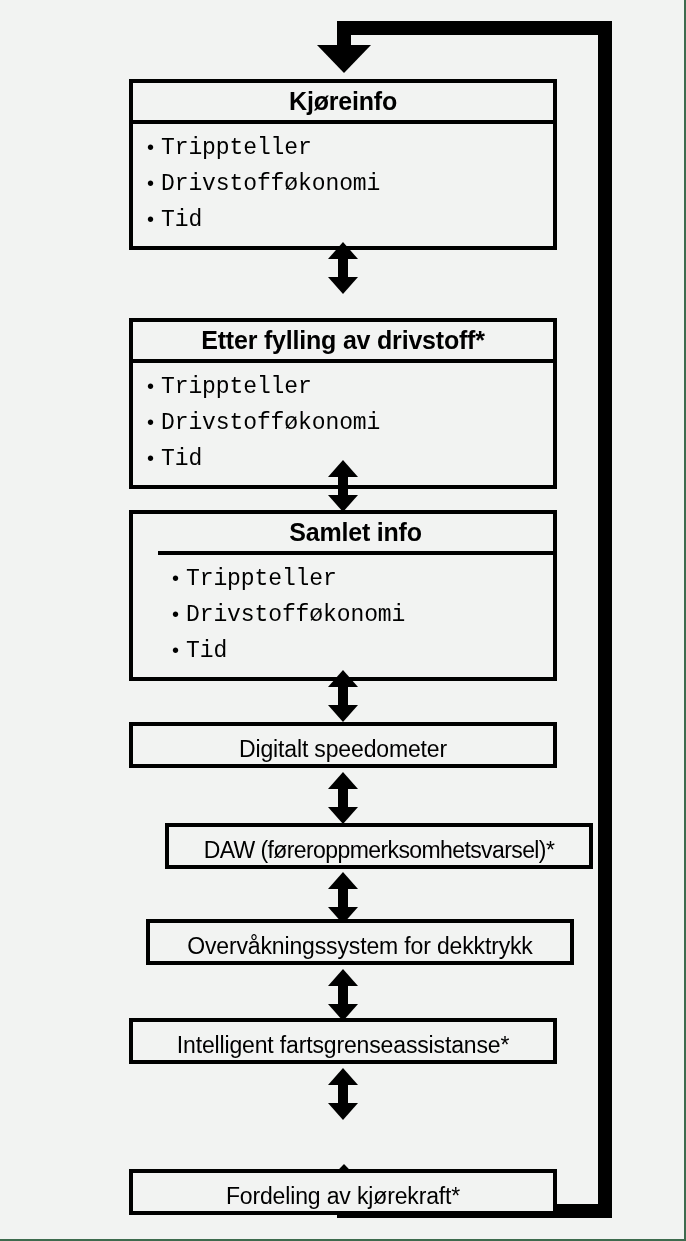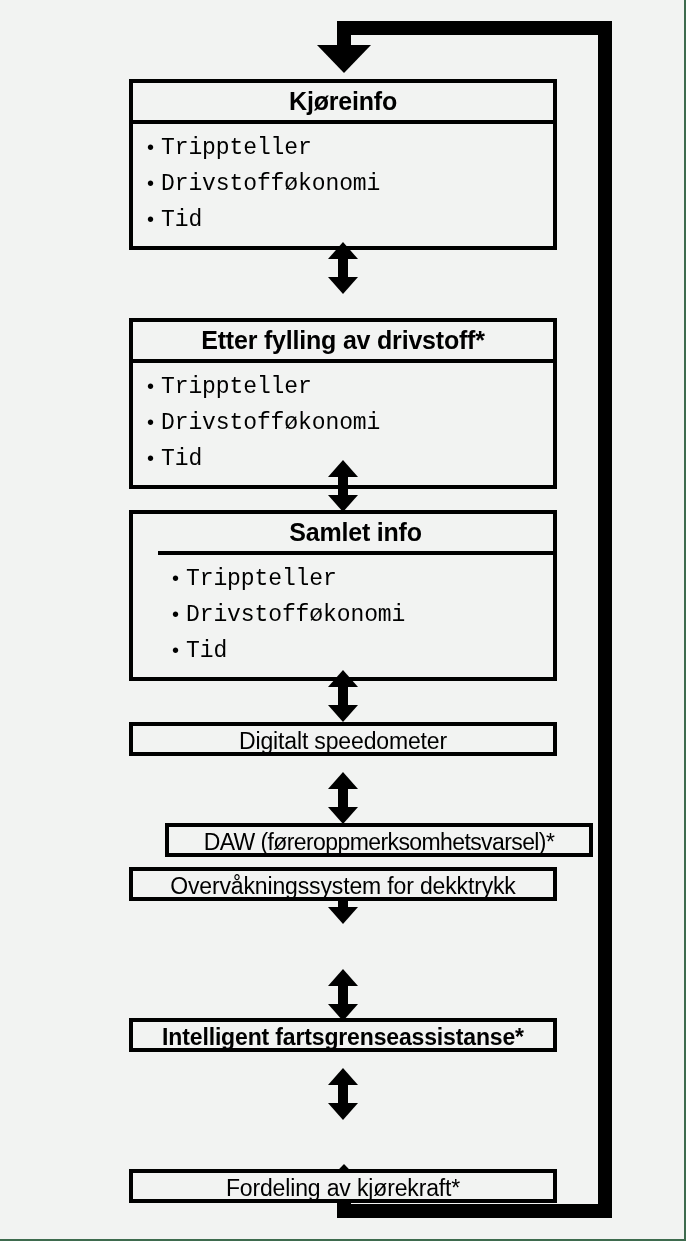--- a/index.html
+++ b/index.html
@@ -64,23 +64,23 @@
     font-size: 20px;
     line-height: 35px;
   }
   .bullet-label {
     letter-spacing: -0.1px;
     font-family: Liberation Mono, monospace;
   }
 
   
   .node-simple {
-    height: 34px;
+    height: 46px;
     display: flex;
-    align-items: flex-start;
+    align-items: flex-end;
     justify-content: center;
   }
   .node-simple .simple-label {
     font-size: 23px;
     line-height: 30px;
     color: #000000;
     white-space: nowrap;
     letter-spacing: -0.15px;
   }
   .node-simple.tight .simple-label {
@@ -223,33 +223,33 @@
   </div>
 
   <div class="arrow2" style="top:872px;">
     <svg viewBox="0 0 32 52" width="32" height="52">
       <rect x="11" y="12" width="10" height="28" fill="#000000"></rect>
       <polygon points="16,0 31,17 1,17" fill="#000000"></polygon>
       <polygon points="16,52 31,35 1,35" fill="#000000"></polygon>
     </svg>
   </div>
 
-  <div class="node node-simple" style="top:867px;">
+  <div class="node node-simple" style="top:919px;margin-left:17px;">
     <span class="simple-label">Overvåkningssystem for dekktrykk</span>
   </div>
 
   <div class="arrow2" style="top:969px;">
     <svg viewBox="0 0 32 52" width="32" height="52">
       <rect x="11" y="12" width="10" height="28" fill="#000000"></rect>
       <polygon points="16,0 31,17 1,17" fill="#000000"></polygon>
       <polygon points="16,52 31,35 1,35" fill="#000000"></polygon>
     </svg>
   </div>
 
-  <div class="node node-simple" style="top:1018px;font-weight:bold;">
+  <div class="node node-simple" style="top:1018px;">
     <span class="simple-label">Intelligent fartsgrenseassistanse*</span>
   </div>
 
   <div class="arrow2" style="top:1068px;">
     <svg viewBox="0 0 32 52" width="32" height="52">
       <rect x="11" y="12" width="10" height="28" fill="#000000"></rect>
       <polygon points="16,0 31,17 1,17" fill="#000000"></polygon>
       <polygon points="16,52 31,35 1,35" fill="#000000"></polygon>
     </svg>
   </div>

